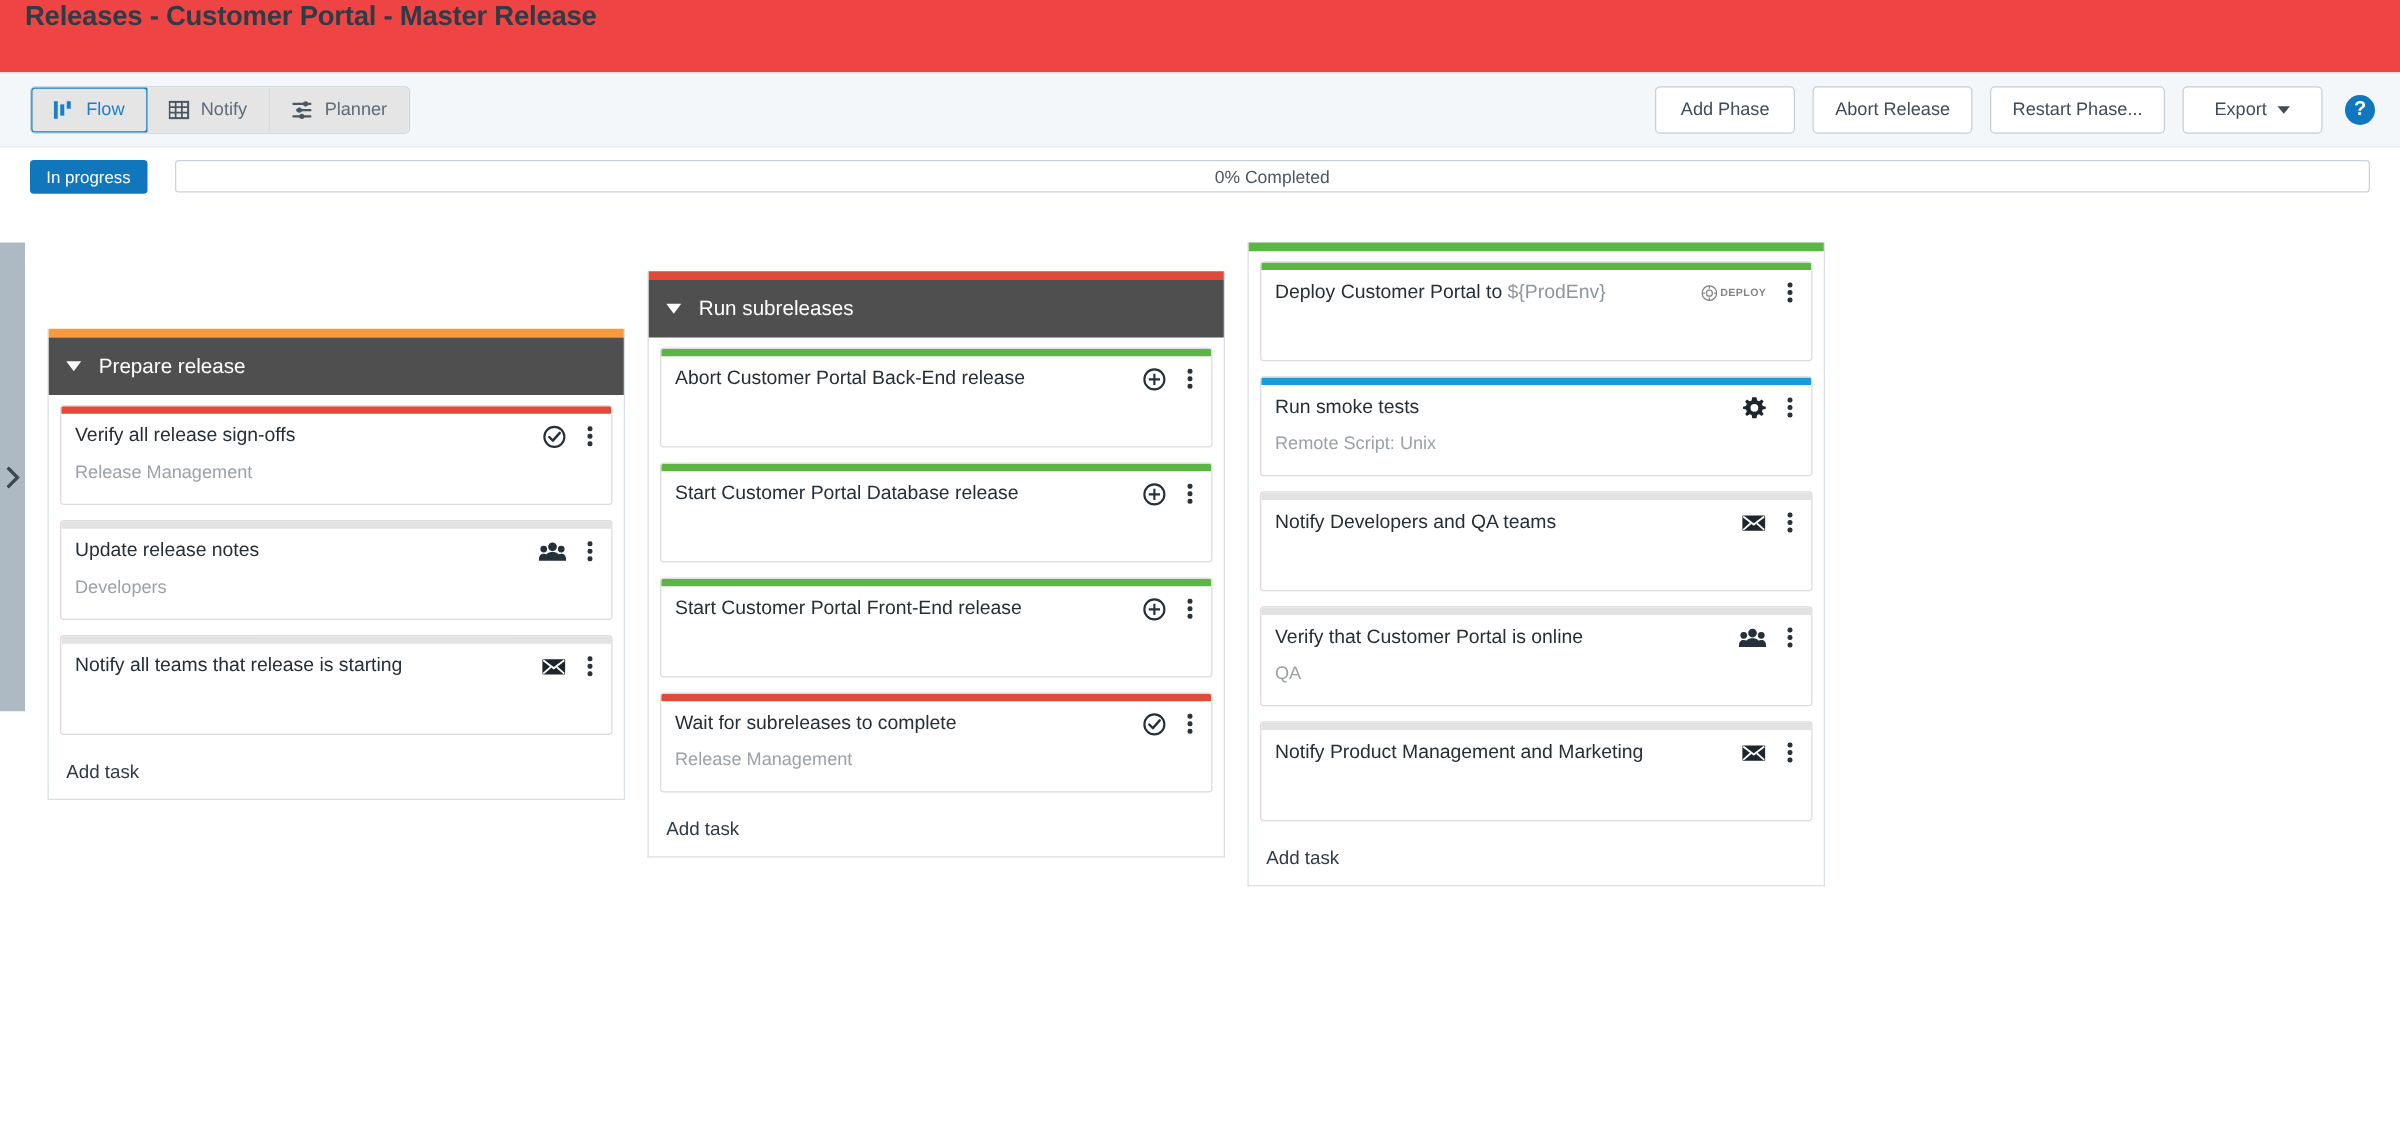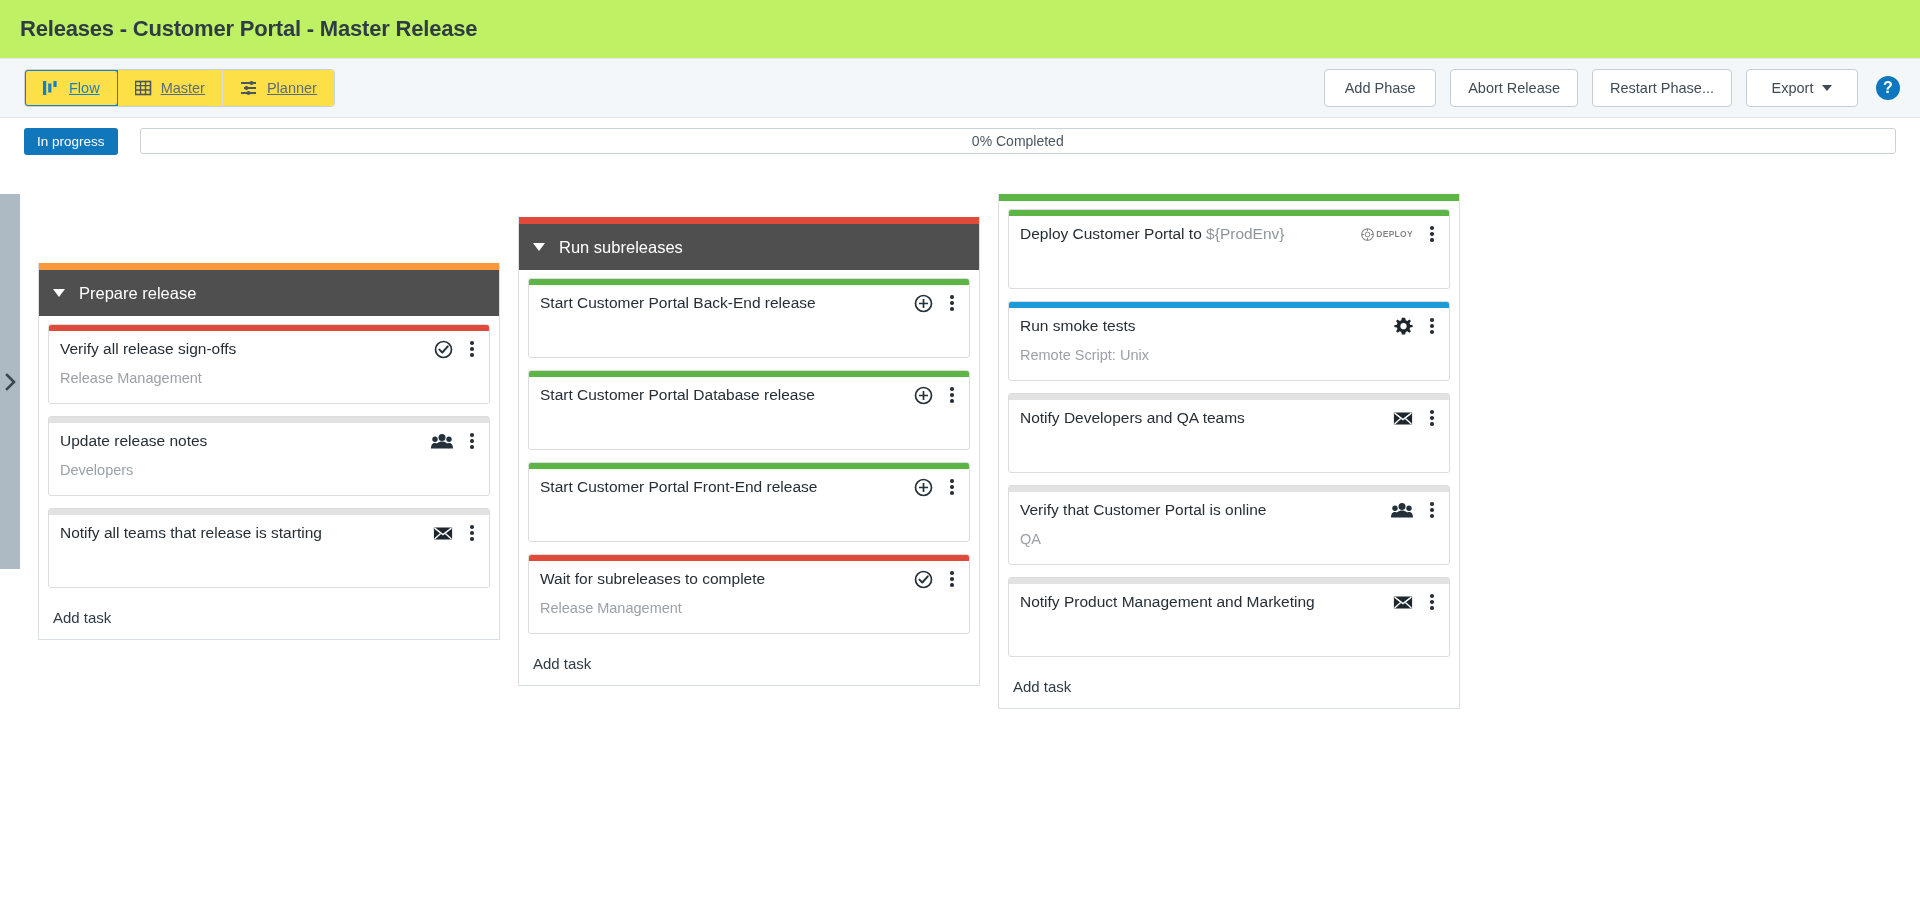--- a/index.html
+++ b/index.html
@@ -7,23 +7,23 @@
     width: 1920px; height: 900px;
     background: #ffffff;
     font-family: "Liberation Sans", sans-serif;
     color: #2f3b45;
     overflow: hidden;
   }
 
   
   .titlebar {
     height: 58px;
-    display: flex; align-items: center;
+    display: flex; align-items: flex-start;
     padding-left: 20px;
-    background: #bef264;
+    background: #ef4444;
   }
   .page-title {
     font-size: 22px;
     font-weight: bold;
     color: #2f3b45;
     letter-spacing: -0.2px;
   }
 
   
   .toolbar {
@@ -41,25 +41,24 @@
     overflow: hidden;
     background: #fff;
     height: 38px;
   }
   .tab {
     display: flex; align-items: center; gap: 9px;
     padding: 0 17px;
     height: 100%;
     font-size: 14.5px;
     color: #5d6b77;
-    background: #fde047;
+    background: #e5e5e5;
     border-right: 1px solid #d6dde3;
     cursor: pointer;
     white-space: nowrap;
-    text-decoration: underline;
   }
   .tab:last-child { border-right: none; }
   .tab.active {
     color: #1b7fc4;
     border: 2px solid #1b7fc4;
     border-radius: 4px;
     margin: -1px;
     height: calc(100% + 2px);
   }
   .tab svg { display: block; }
@@ -265,21 +264,21 @@
     <div class="tab">
       <span class="icon">
         <svg width="17" height="16" viewBox="0 0 17 16">
           <rect x="0.5" y="1.5" width="15" height="13" fill="none" stroke="#4a5660" stroke-width="1.6"></rect>
           <line x1="0.5" y1="5.6" x2="15.5" y2="5.6" stroke="#4a5660" stroke-width="1.4"></line>
           <line x1="0.5" y1="10" x2="15.5" y2="10" stroke="#4a5660" stroke-width="1.4"></line>
           <line x1="5.5" y1="1.5" x2="5.5" y2="14.5" stroke="#4a5660" stroke-width="1.4"></line>
           <line x1="10.5" y1="1.5" x2="10.5" y2="14.5" stroke="#4a5660" stroke-width="1.4"></line>
         </svg>
       </span>
-      <span>Master</span>
+      <span>Notify</span>
     </div>
 
     <div class="tab">
       <span class="icon">
         <svg width="18" height="16" viewBox="0 0 18 16">
           <line x1="1" y1="3" x2="16" y2="3" stroke="#4a5660" stroke-width="1.8"></line>
           <line x1="4" y1="8" x2="16" y2="8" stroke="#4a5660" stroke-width="1.8"></line>
           <line x1="1" y1="13" x2="16" y2="13" stroke="#4a5660" stroke-width="1.8"></line>
           <circle cx="11.5" cy="3" r="2.1" fill="#4a5660"></circle>
           <circle cx="6.5" cy="8" r="2.1" fill="#4a5660"></circle>
@@ -406,21 +405,21 @@
         <div class="phase-topbar" style="background: rgb(224, 74, 58);"></div>
         <div class="phase-header">
           <span class="phase-caret"></span>
           <span class="phase-name">Run subreleases</span>
         </div>
         <div class="phase-body">
           <div class="task-card">
             <div class="task-topbar" style="background: rgb(92, 181, 68);"></div>
             <div class="task-inner">
               <div class="task-row1">
-                <div class="task-title">Start Customer Portal Back-End release</div>
+                <div class="task-title">Abort Customer Portal Back-End release</div>
                 <span class="task-icon">
                   <svg width="19" height="19" viewBox="0 0 19 19">
                     <circle cx="9.5" cy="9.5" r="8" fill="none" stroke="#24303a" stroke-width="1.7"></circle>
                     <line x1="9.5" y1="5" x2="9.5" y2="14" stroke="#24303a" stroke-width="1.7"></line>
                     <line x1="5" y1="9.5" x2="14" y2="9.5" stroke="#24303a" stroke-width="1.7"></line>
                   </svg>
                 </span>
                 <span class="kebab">
                   <i></i>
                   <i></i>

